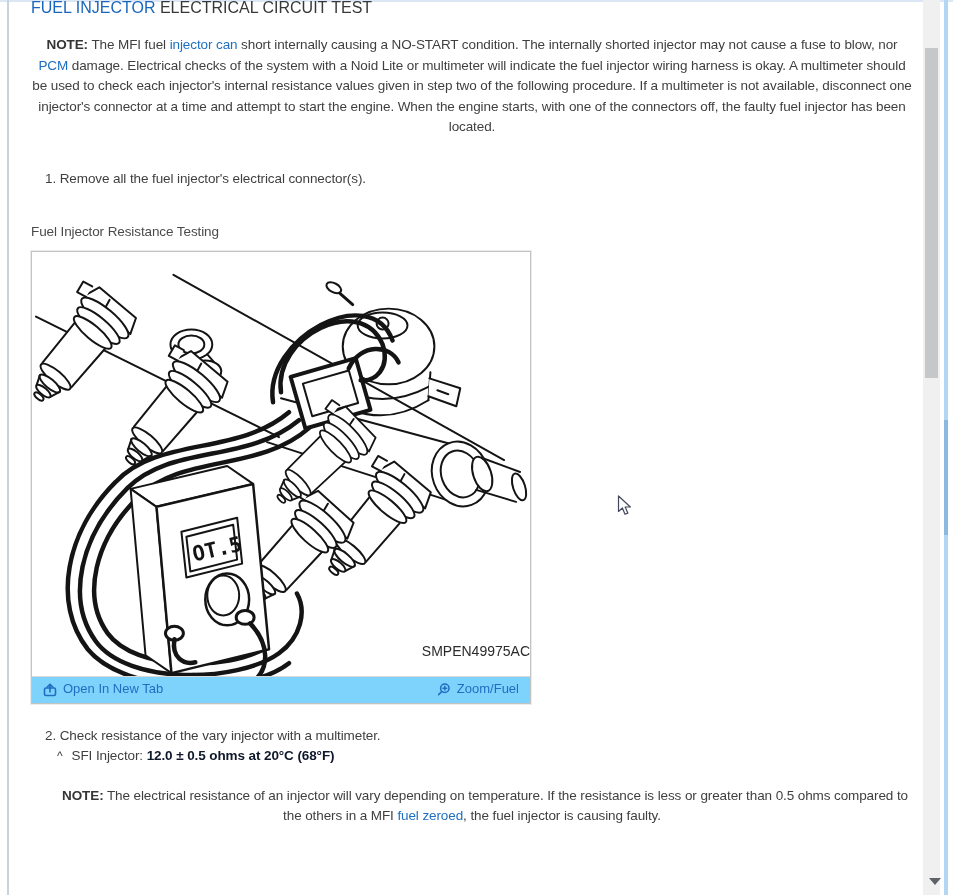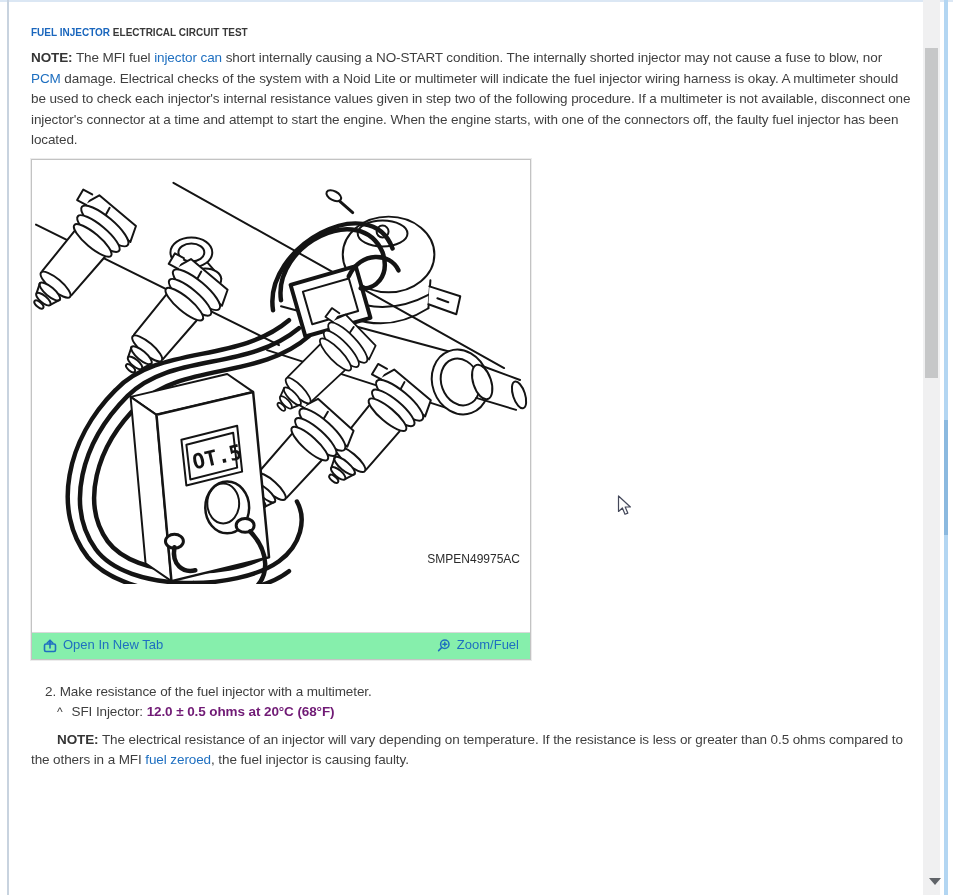--- a/index.html
+++ b/index.html
@@ -26,46 +26,46 @@
   
   .sb-track{position:absolute;top:0;left:923px;width:17px;height:895px;background:#f0f0f1;}
   .sb-thumb{position:absolute;top:48px;left:925px;width:13px;height:330px;background:#c6c7c8;}
   .sb-down{position:absolute;left:929px;top:878px;width:0;height:0;
     border-left:6px solid transparent;border-right:6px solid transparent;border-top:7px solid #5f6368;}
   
   .content{
     position:absolute;left:31px;top:0;width:882px;
     font-size:13.5px;line-height:20.5px;letter-spacing:-0.1px;
   }
-  h1.page-title{margin-top:25px;font-size:10px;line-height:16px;font-weight:bold;color:var(--title-text);letter-spacing:0;}
+  h1.page-title{font-size:16px;line-height:16px;font-weight:normal;color:var(--title-text);letter-spacing:0;}
   h1.page-title a{color:var(--title-link);text-decoration:none;}
-  .para{margin-top:7px;}
+  .para{margin-top:19px;text-align:center;}
   .para strong{font-weight:bold;color:#353535;}
   a.lnk{color:var(--link);text-decoration:none;cursor:pointer;}
   .note-indent{text-indent:26px;}
   .step{margin-top:31px;padding-left:14px;}
   .step2{margin-top:22px;padding-left:14px;}
   .spec{padding-left:26px;}
   .spec .caret{display:inline-block;margin-right:9px;font-size:12px;}
-  .spec strong{font-weight:bold;color:#701a75;}
+  .spec strong{font-weight:bold;color:#0f172a;}
   .fig-caption{margin-top:33px;color:#4a4a4a;}
   
   .figure{
     margin-top:8px;width:500px;
     border:1px solid #c3c3c3;
     box-shadow:0 0 0 1px #ececec;
     background:#fff;
   }
   .fig-img{position:relative;width:498px;height:424px;background:#fff;overflow:hidden;}
-  .watermark{position:absolute;right:10px;bottom:14px;font-size:12px;letter-spacing:0;color:#2b2b2b;}
+  .watermark{position:absolute;right:0;bottom:14px;font-size:14px;letter-spacing:0;color:#2b2b2b;}
   .fig-footer{
     display:flex;justify-content:space-between;align-items:center;
     height:27px;padding:0 11px;
-    background:#86efac;border-top:1px solid #d9d9d9;
-    font-size:13px;letter-spacing:0;margin-top:48px;
+    background:#7dd3fc;border-top:1px solid #d9d9d9;
+    font-size:13px;letter-spacing:0;
   }
   .fig-footer a{display:flex;align-items:center;gap:6px;color:var(--link);text-decoration:none;cursor:pointer;}
   .fig-footer svg{display:block;}
   
   .art path,.art ellipse,.art circle,.art rect{vector-effect:none;}
   
   .cursor{position:absolute;left:617px;top:495px;width:15px;height:21px;pointer-events:none;}
 </style>
 </head>
 <body>
@@ -77,22 +77,24 @@
 <div class="sb-track"></div>
 <div class="sb-thumb"></div>
 <div class="sb-down"></div>
 
 <div class="content">
 
   <h1 class="page-title"><a class="lnk" href="#">FUEL INJECTOR</a><span> ELECTRICAL CIRCUIT TEST</span></h1>
 
   <p class="para"><strong>NOTE:</strong><span> The MFI fuel </span><a class="lnk" href="#">injector can</a><span> short internally causing a NO-START condition. The internally shorted injector may not cause a fuse to blow, nor </span><a class="lnk" href="#">PCM</a><span> damage. Electrical checks of the system with a Noid Lite or multimeter will indicate the fuel injector wiring harness is okay. A multimeter should be used to check each injector's internal resistance values given in step two of the following procedure. If a multimeter is not available, disconnect one injector's connector at a time and attempt to start the engine. When the engine starts, with one of the connectors off, the faulty fuel injector has been located.</span></p>
 
-
-
+  <div class="step"><span>1.</span> <span>Remove all the fuel injector's electrical connector(s).</span></div>
+
+
+  <div class="fig-caption">Fuel Injector Resistance Testing</div>
 
   <div class="figure">
     <div class="fig-img">
       
       <svg class="art" width="498" height="424" viewBox="0 0 500 424">
         <defs>
           <g id="inj" stroke="#141414" stroke-width="2" fill="none" stroke-linecap="round" stroke-linejoin="round">
             <path d="M-20,44 L20,44 L19,98 L-19,98 Z" fill="#fff" stroke="none"></path>
             <path d="M-24,0 L24,0 L30,16 L-30,16 Z" fill="#fff"></path>
             <path d="M-30,4 L-40,6 L-38,18 L-28,16" fill="#fff"></path>
@@ -194,21 +196,21 @@
         <svg width="14" height="14" viewBox="0 0 14 14" fill="none" stroke="currentColor" stroke-width="1.5" stroke-linecap="round">
           <circle cx="7.8" cy="5.2" r="4.2"></circle>
           <path d="M7.8,3.3 V7.1 M5.9,5.2 H9.7"></path>
           <path d="M4.6,8.6 L1.6,11.6"></path>
         </svg>
         <span>Zoom/Fuel</span>
       </a>
     </div>
   </div>
 
-  <div class="step2"><span>2.</span> <span>Make resistance of the fuel injector with a multimeter.</span></div>
+  <div class="step2"><span>2.</span> <span>Check resistance of the vary injector with a multimeter.</span></div>
   <div class="spec"><span class="caret">^</span><span><span>SFI Injector: </span><strong>12.0 ± 0.5 ohms at 20°C (68°F)</strong></span></div>
 
   <p class="para note-indent"><strong>NOTE:</strong><span> The electrical resistance of an injector will vary depending on temperature. If the resistance is less or greater than 0.5 ohms compared to the others in a MFI </span><a class="lnk" href="#">fuel zeroed</a><span>, the fuel injector is causing faulty.</span></p>
 
 </div>
 
 <svg class="cursor" viewBox="0 0 15 21">
   <path d="M1.5,1 L1.5,16.5 L5.4,13 L8,19.3 L10.8,18.1 L8.2,12 L13.4,12 Z" fill="#fdfdfd" stroke="#44485a" stroke-width="1.2" stroke-linejoin="round"></path>
 </svg>
 

